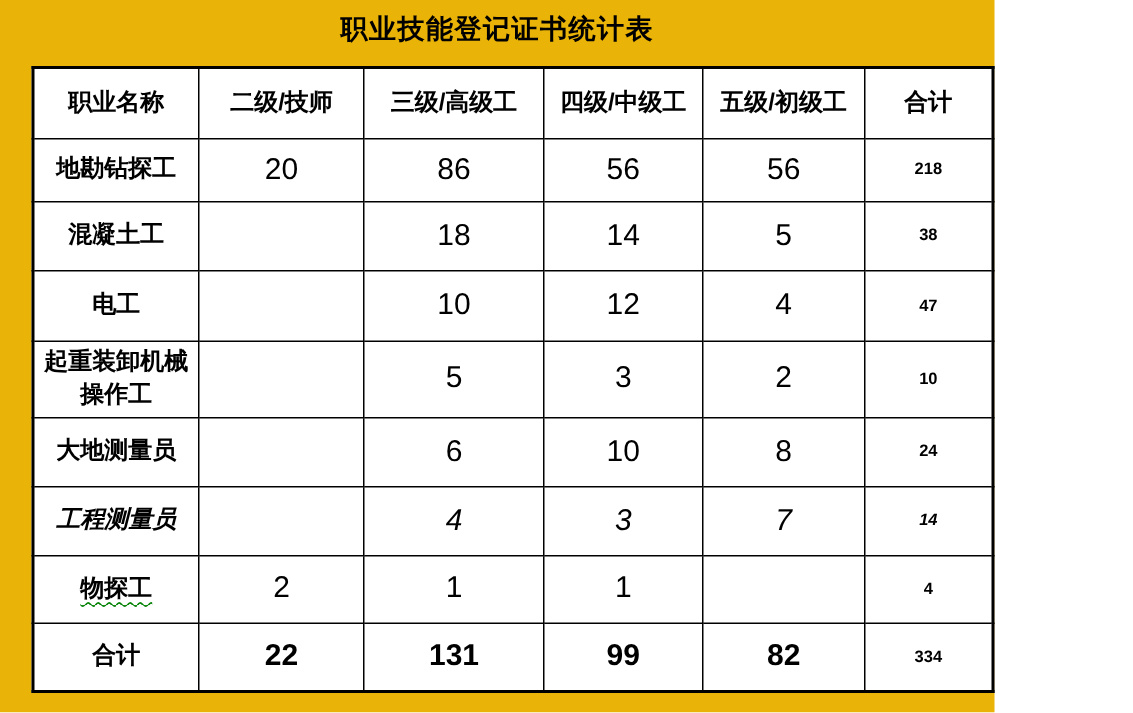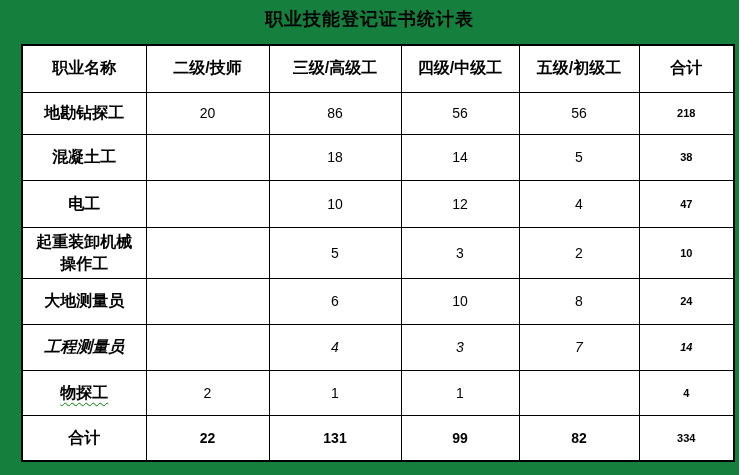--- a/index.html
+++ b/index.html
@@ -6,23 +6,23 @@
     margin: 0;
     padding: 0;
     background: #ffffff;
     width: 755px;
     height: 475px;
     font-family: "Liberation Sans", "DejaVu Sans", sans-serif;
     color: #000000;
     overflow: hidden;
   }
   .page {
-    width: 739px;
+    width: 663px;
     height: 475px;
-    background: #15803d;
+    background: #eab308;
     box-sizing: border-box;
   }
   .doc-title {
     text-align: center;
     font-weight: bold;
     font-size: 18px;
     line-height: 24px;
     padding-top: 7px;
     letter-spacing: 1px;
   }
@@ -59,21 +59,21 @@
   td.label {
     font-weight: bold;
     font-size: 16px;
   }
   td.label .label-text {
     white-space: pre-line;
     line-height: 22px;
   }
   td.num {
     font-weight: normal;
-    font-size: 14px;
+    font-size: 20px;
   }
   td.total {
     font-weight: bold;
     font-size: 11px;
   }
   tr.footer-row td {
     font-weight: bold;
   }
   .squiggle {
     text-decoration: underline;

